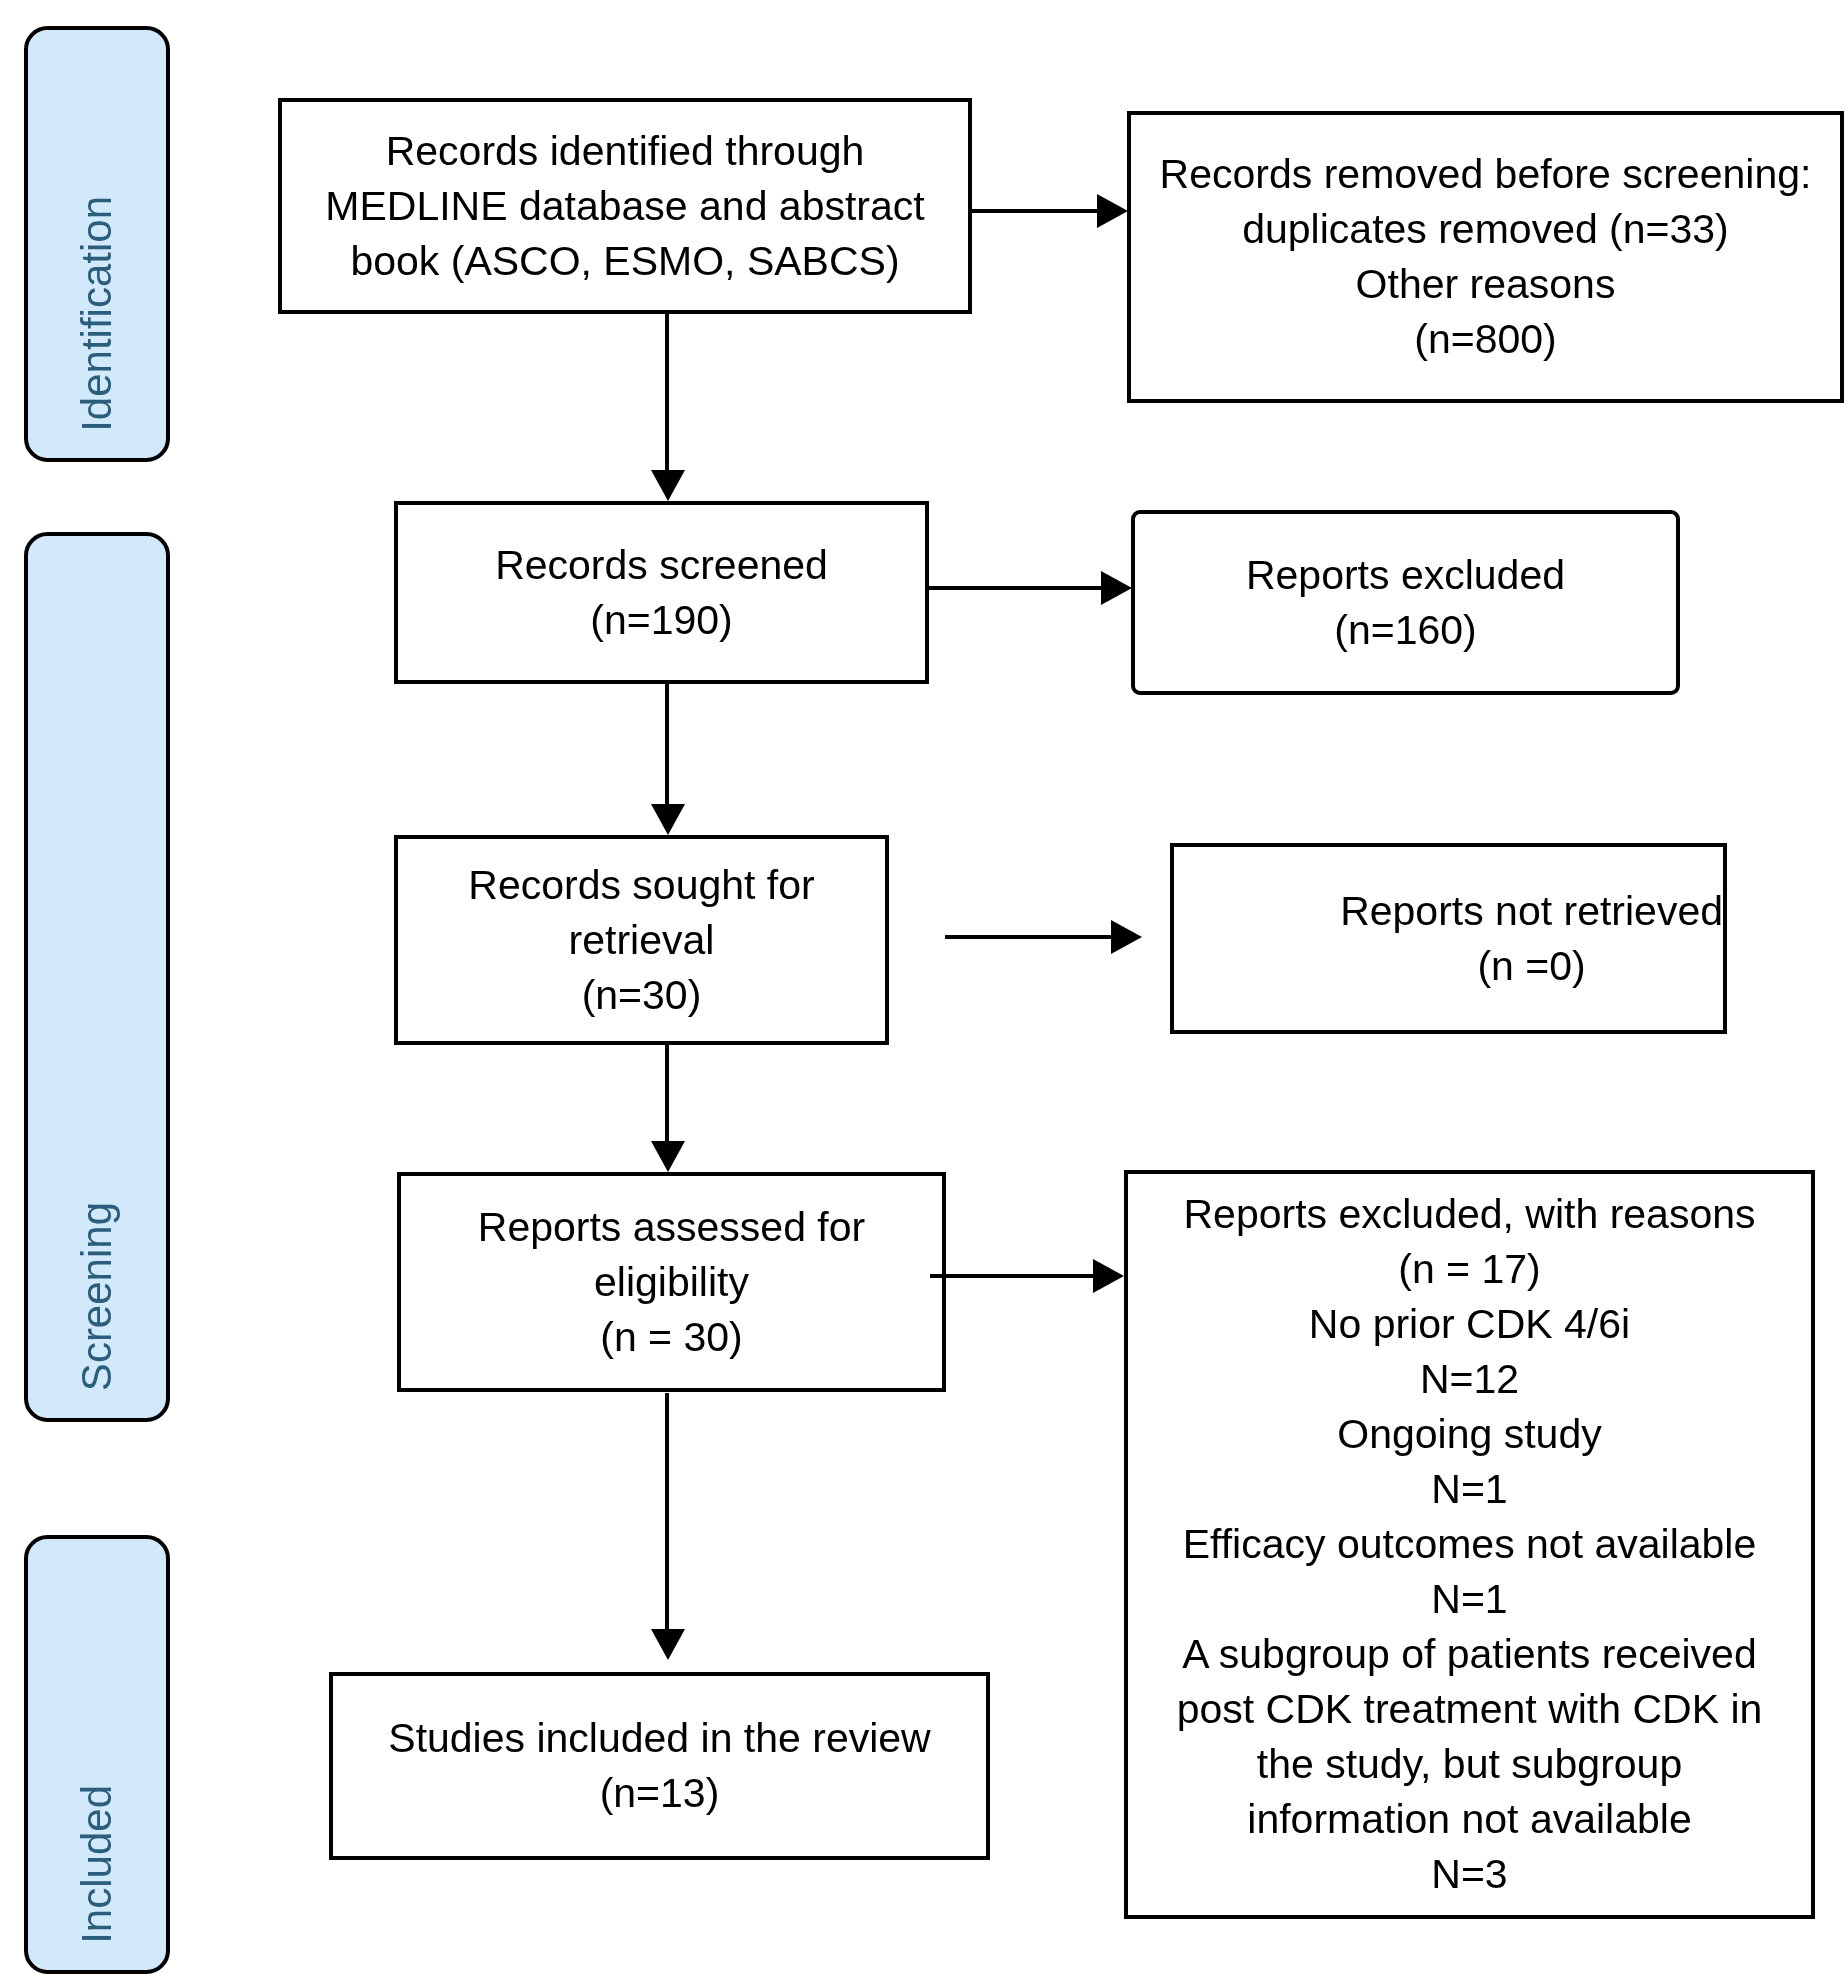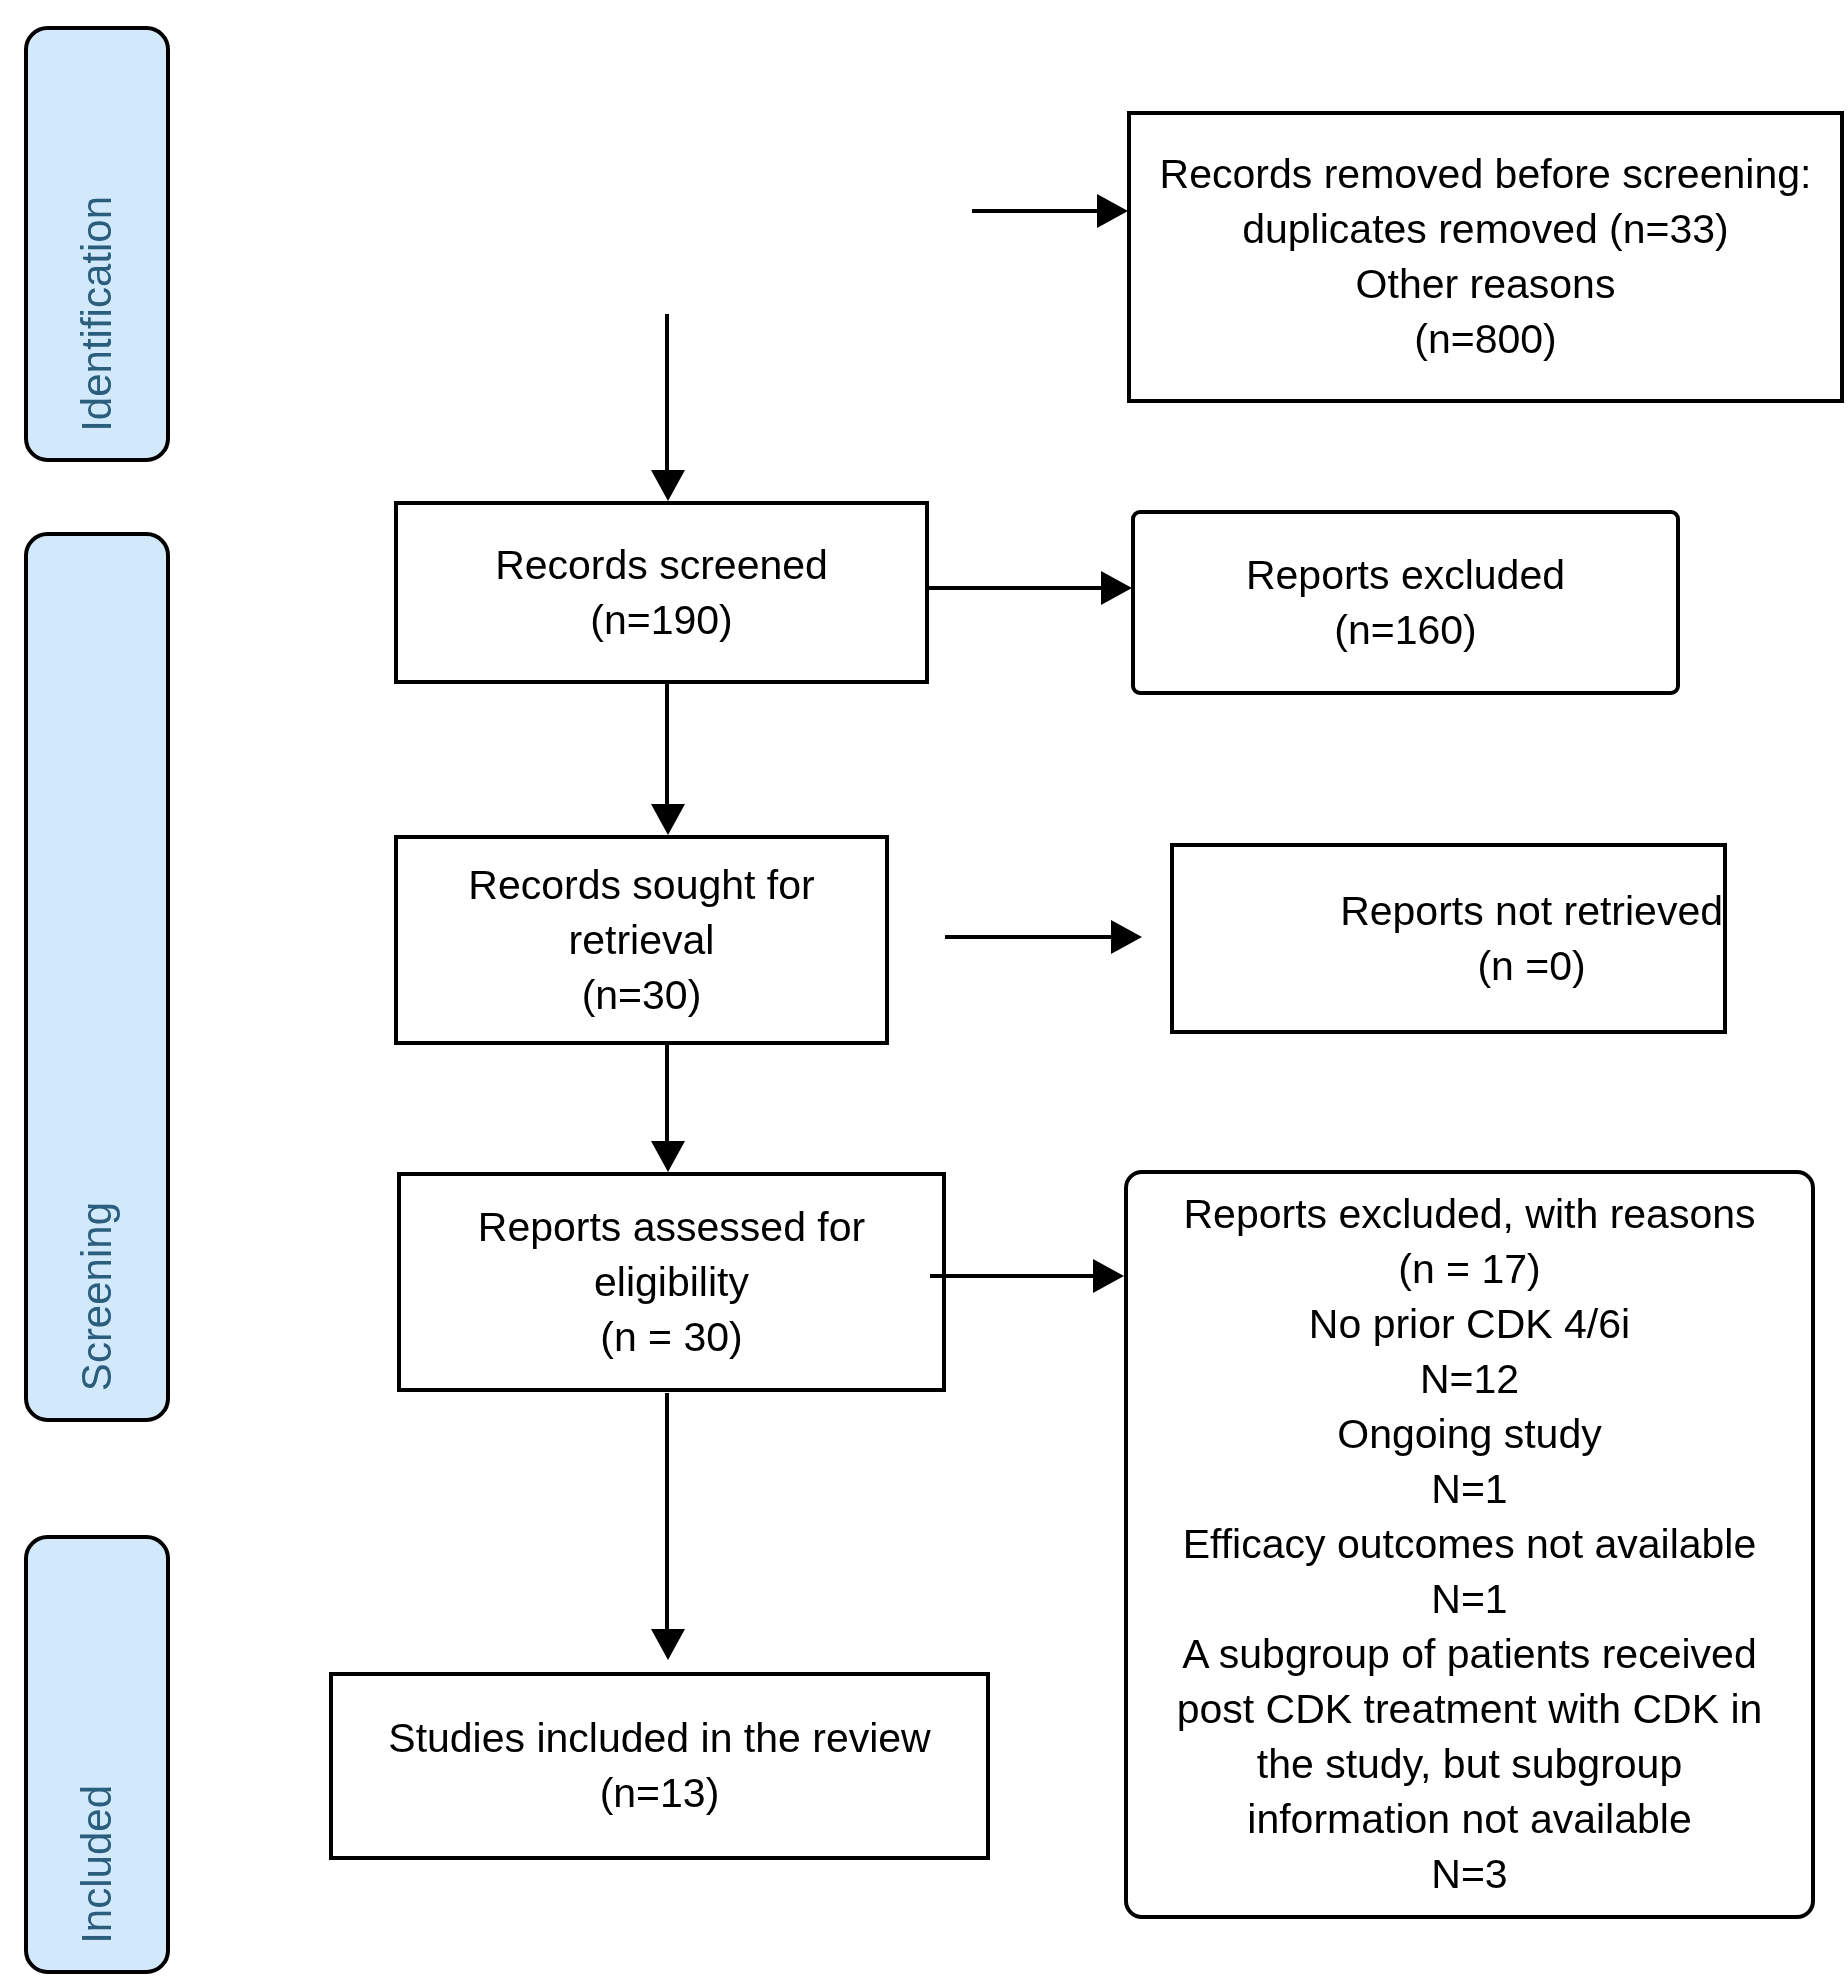--- a/index.html
+++ b/index.html
@@ -82,20 +82,25 @@
   <div class="stage" style="left:23.5px; top:26px; width:146px; height:436px;">
     <span class="stage-label">Identification</span>
   </div>
   <div class="stage" style="left:23.5px; top:532px; width:146px; height:890px;">
     <span class="stage-label">Screening</span>
   </div>
   <div class="stage" style="left:23.5px; top:1535px; width:146px; height:439px;">
     <span class="stage-label">Included</span>
   </div>
 
+  <div class="fbox" style="left:278px; top:98px; width:694px; height:216px;">
+    <span class="box-text">Records identified through
+MEDLINE database and abstract
+book (ASCO, ESMO, SABCS)</span>
+  </div>
   <div class="fbox" style="left:1127px; top:111px; width:717px; height:292px;">
     <span class="box-text">Records removed before screening:
 duplicates removed (n=33)
 Other reasons
 (n=800)</span>
   </div>
 
   <div class="fbox" style="left:394px; top:501px; width:535px; height:183px;">
     <span class="box-text">Records screened
 (n=190)</span>
@@ -113,21 +118,21 @@
   <div class="fbox" style="left:1170px; top:843px; width:557px; height:191px;justify-content:flex-end;">
     <span class="box-text">Reports not retrieved
 (n =0)</span>
   </div>
 
   <div class="fbox" style="left:397px; top:1172px; width:549px; height:220px;">
     <span class="box-text">Reports assessed for
 eligibility
 (n = 30)</span>
   </div>
-  <div class="fbox" style="left:1124px; top:1170px; width:691px; height:749px;border-radius:18px;">
+  <div class="fbox" style="left:1124px; top:1170px; width:691px; height:749px;">
     <span class="box-text">Reports excluded, with reasons
 (n = 17)
 No prior CDK 4/6i
 N=12
 Ongoing study
 N=1
 Efficacy outcomes not available
 N=1
 A subgroup of patients received
 post CDK treatment with CDK in

